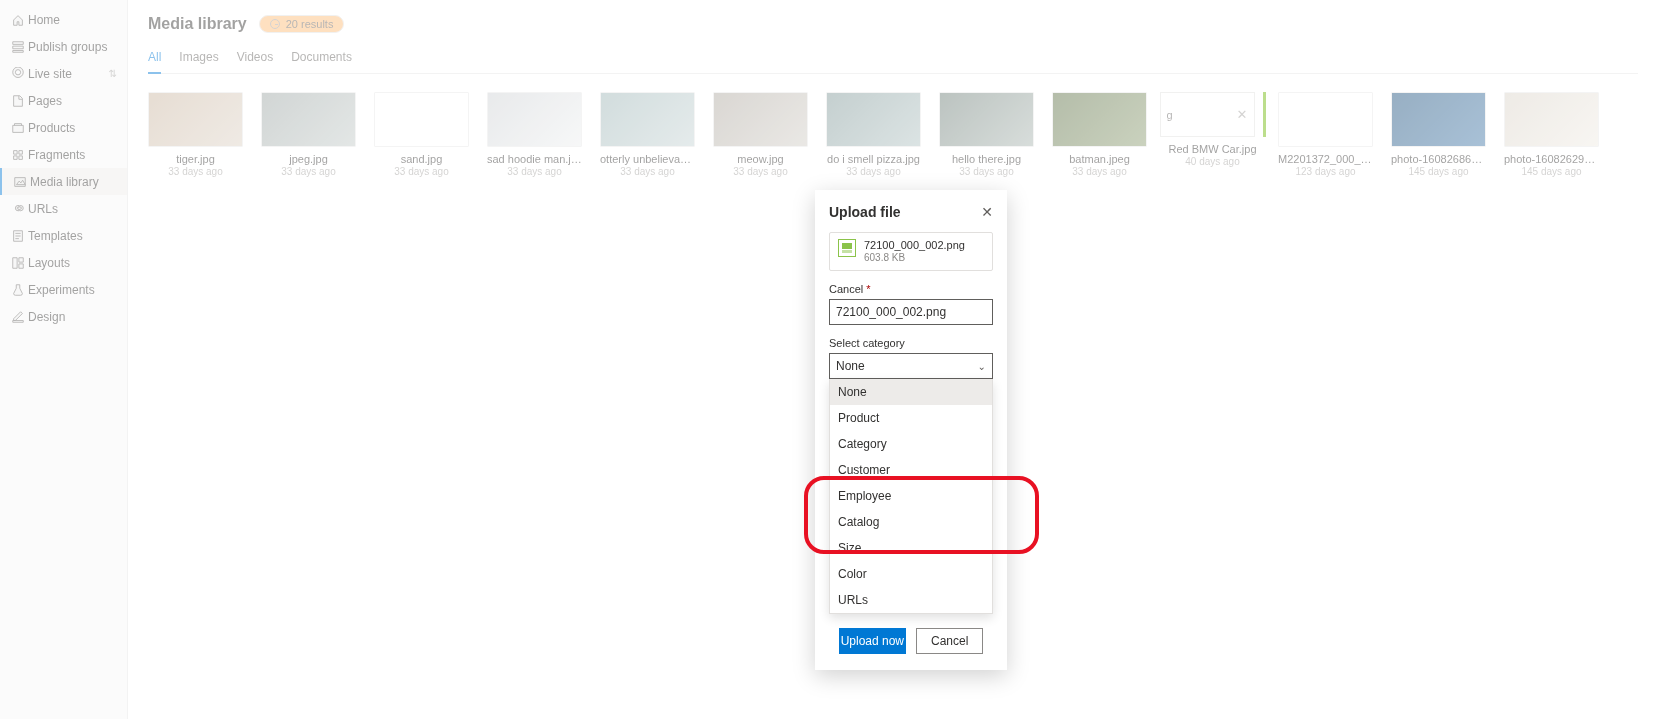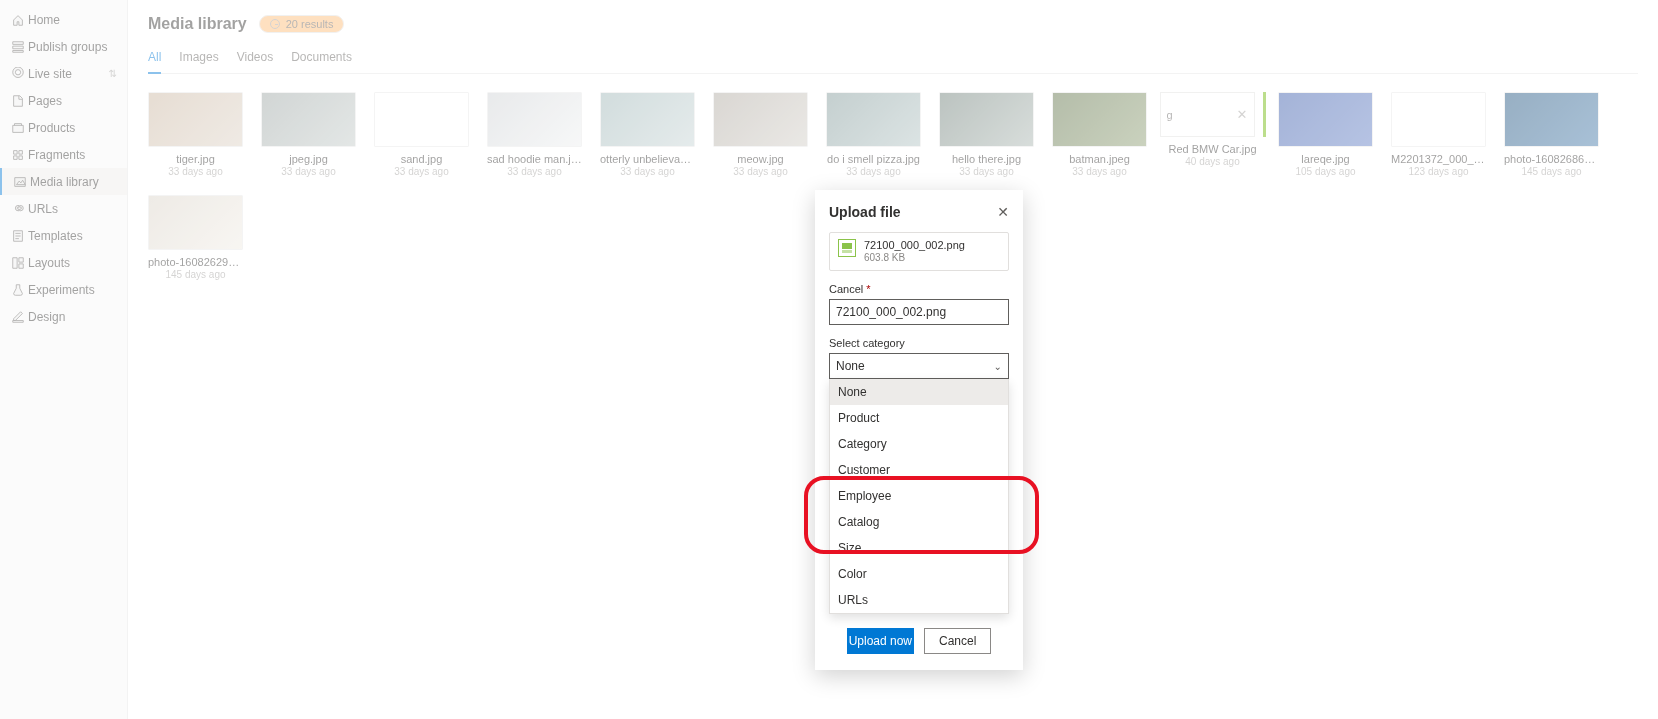--- a/index.html
+++ b/index.html
@@ -45,21 +45,21 @@
   .thumb.b15{background:linear-gradient(135deg,#1a4e7a,#3f75a6);}
   .thumb.b16{background:linear-gradient(135deg,#d9d2c7,#efeae2);}
   .fname { font-size:11px; color:#323130; margin-top:6px; max-width:100%; white-space:nowrap; overflow:hidden; text-overflow:ellipsis; text-align:center;}
   .fage { font-size:10px; color:#a19f9d; margin-top:1px;}
 
   .upload-card { width:95px; height:45px; border:1px solid #e1dfdd; display:flex; align-items:center; padding:0 6px; position:relative; gap:6px;}
   .upload-card .x { color:#a19f9d; font-size:13px; margin-left:auto; cursor:pointer;}
   .green-bar { width:3px; height:45px; background:#6bb700; margin-left:8px;}
 
   
-  .modal { position:absolute; left:815px; top:190px; width:208px; background:#fff; box-shadow:0 6px 22px rgba(0,0,0,.18); z-index:60; padding:14px 14px 16px 14px;}
+  .modal { position:absolute; left:815px; top:190px; width:192px; background:#fff; box-shadow:0 6px 22px rgba(0,0,0,.18); z-index:60; padding:14px 14px 16px 14px;}
   .modal-head { display:flex; align-items:center; justify-content:space-between; margin-bottom:12px;}
   .modal-title { font-size:14px; font-weight:600; color:#323130;}
   .modal-close { color:#605e5c; cursor:pointer; font-size:14px;}
   .file-chip { border:1px solid #e1dfdd; border-radius:2px; padding:6px 8px; display:flex; gap:8px; align-items:flex-start; margin-bottom:12px;}
   .file-ico { width:18px;height:18px;border:1px solid #8bc34a; position:relative; background:#fff;}
   .file-ico::before{content:"";position:absolute;left:3px;top:3px;width:10px;height:6px;background:#8bc34a;}
   .file-ico::after{content:"";position:absolute;left:3px;top:10px;width:10px;height:3px;background:#c5e1a5;}
   .file-meta .fn{font-size:11px;color:#323130;line-height:1.2;}
   .file-meta .fs{font-size:10px;color:#8a8886;line-height:1.2;}
   .fld-label{font-size:11px;color:#323130;margin-bottom:4px;}
@@ -245,25 +245,20 @@
           <div class="upload-card">
             <span style="font-size: 11px; color: rgb(96, 94, 92);">g</span>
             <span class="x">✕</span>
           </div>
           <div class="green-bar"></div>
         </div>
         <div class="fname">Red BMW Car.jpg</div>
         <div class="fage">40 days ago</div>
       </div>
       <div class="tile">
-        <div class="thumb b13"></div>
-        <div class="fname">lareqe.jpg</div>
-        <div class="fage">105 days ago</div>
-      </div>
-      <div class="tile">
         <div class="thumb b14"></div>
         <div class="fname">M2201372_000_002.p...</div>
         <div class="fage">123 days ago</div>
       </div>
       <div class="tile">
         <div class="thumb b15"></div>
         <div class="fname">photo-160826862760...</div>
         <div class="fage">145 days ago</div>
       </div>
       <div class="tile">

